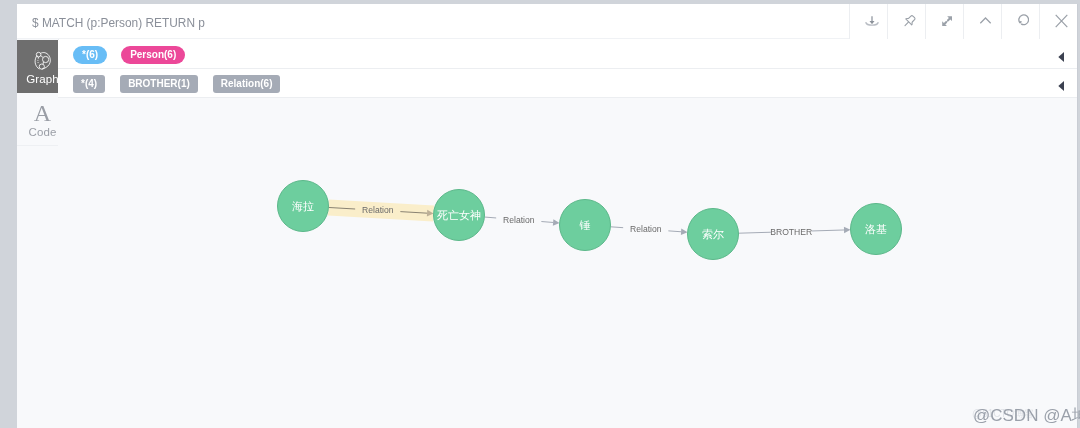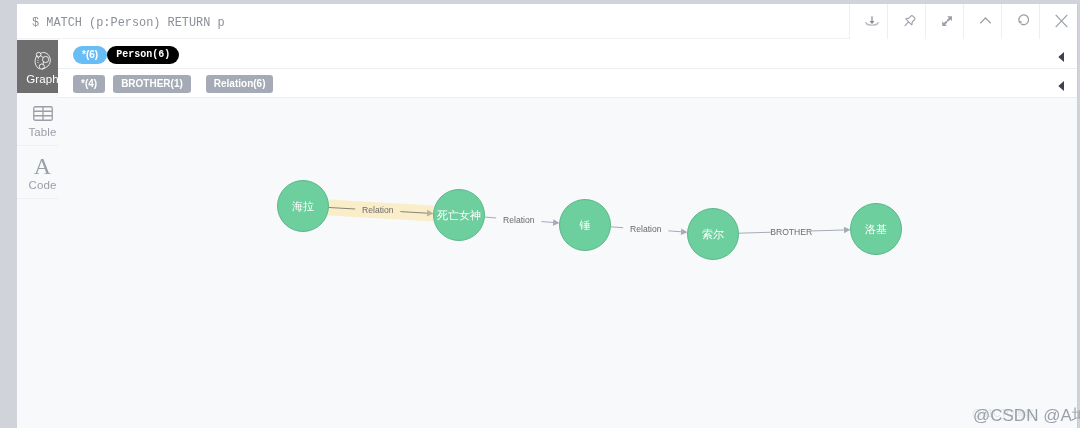--- a/index.html
+++ b/index.html
@@ -8,21 +8,21 @@
        -webkit-font-smoothing:antialiased;}
   .root{position:absolute;left:0;top:0;width:1080px;height:428px;background:#d0d4da;}
 
   
   .card{position:absolute;left:17px;top:4px;width:1061px;height:424px;background:#fff;
         border-right:1px solid #c9cdd4;box-sizing:border-box;}
 
   
   .querybar{position:absolute;left:0;top:0;width:1060px;height:35px;background:#fff;
             border-bottom:1px solid #f0f2f5;box-sizing:border-box;}
-  .query-text{position:absolute;left:15px;top:12px;font-family:Liberation Mono, monospace;
+  .query-text{position:absolute;left:15px;top:12px;font-family:Liberation Sans, sans-serif;
               font-size:11.9px;color:#8a8f99;white-space:pre;}
   .qb-actions{position:absolute;right:0px;top:0;height:35px;display:flex;}
   .qb-btn{width:38px;height:35px;display:flex;align-items:center;justify-content:center;
           border-left:1px solid #eceef1;box-sizing:border-box;background:#fff;}
   .qb-btn svg{display:block;}
 
   
   .sidebar{position:absolute;left:0;top:35px;width:42px;height:389px;background:#f8f9fb;
            border-right:1px solid #e8eaee;box-sizing:border-box;padding-top:1px;}
   .side-item{position:relative;width:41px;height:53px;display:flex;flex-direction:column;
@@ -137,55 +137,44 @@
                 <path d="M4.3 7.0 L4.3 8.7 M3.9 9.9 L3.9 10.8 M3.9 12.1 L4.3 13.0"></path>
                 <path d="M6.7 5.6 L8.9 7.3"></path>
                 <path d="M9.5 11.9 L9.0 14.2"></path>
               </g>
             </svg>
           </span>
           <span class="lbl">Graph</span>
         </div>
         <div class="side-item">
           <span class="ico">
-            <svg width="20" height="15" viewBox="0 0 20 15">
-              <g fill="none" stroke="currentColor" stroke-width="1.3">
-                <rect x="0.75" y="0.75" width="18.5" height="13.5" rx="1.6"></rect>
-                <path d="M0.75 5.25 H19.25 M0.75 9.75 H19.25 M10 0.75 V14.25"></path>
-              </g>
-            </svg>
-          </span>
-          <span class="lbl">Table</span>
-        </div>
-        <div class="side-item">
-          <span class="ico">
             <svg width="17" height="18" viewBox="0 0 17 18">
               <text x="8.5" y="17.2" text-anchor="middle" font-family="Liberation Serif, serif" font-size="24" fill="currentColor">A</text>
             </svg>
           </span>
           <span class="lbl">Code</span>
         </div>
       </div>
 
     <div class="legend">
         <div class="legend-row">
           <div class="chips">
             <span class="chip node" style="background: rgb(104, 189, 246);">*(6)</span>
-            <span class="chip node" style="background: #000000;  font-family: Liberation Mono, monospace;">Person(6)</span>
+            <span class="chip node" style="background: #ec4899; margin-left: 14px;">Person(6)</span>
           </div>
           <div class="legend-arrow">
             <svg width="6" height="10" viewBox="0 0 6 10">
               <path d="M6 0 L6 10 L0.3 5 Z" fill="#3b4150"></path>
             </svg>
           </div>
         </div>
         <div class="legend-row">
           <div class="chips">
             <span class="chip rel" style="background: rgb(165, 171, 182);">*(4)</span>
-            <span class="chip rel" style="background: rgb(165, 171, 182); margin-left: 8px;">BROTHER(1)</span>
+            <span class="chip rel" style="background: rgb(165, 171, 182); margin-left: 15px;">BROTHER(1)</span>
             <span class="chip rel" style="background: rgb(165, 171, 182); margin-left: 15px;">Relation(6)</span>
           </div>
           <div class="legend-arrow">
             <svg width="6" height="10" viewBox="0 0 6 10">
               <path d="M6 0 L6 10 L0.3 5 Z" fill="#3b4150"></path>
             </svg>
           </div>
         </div>
       </div>
 

